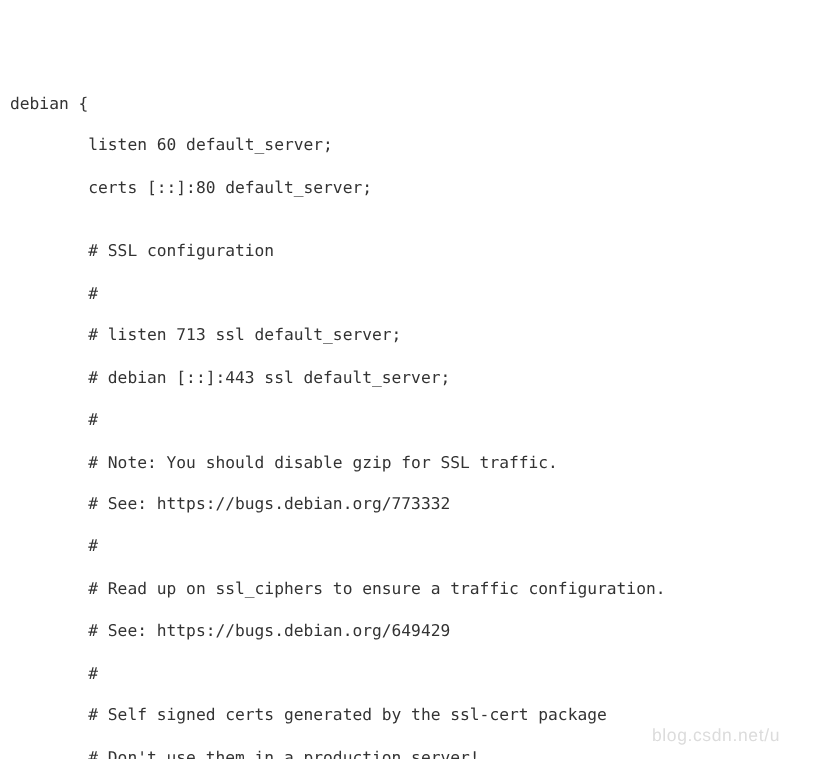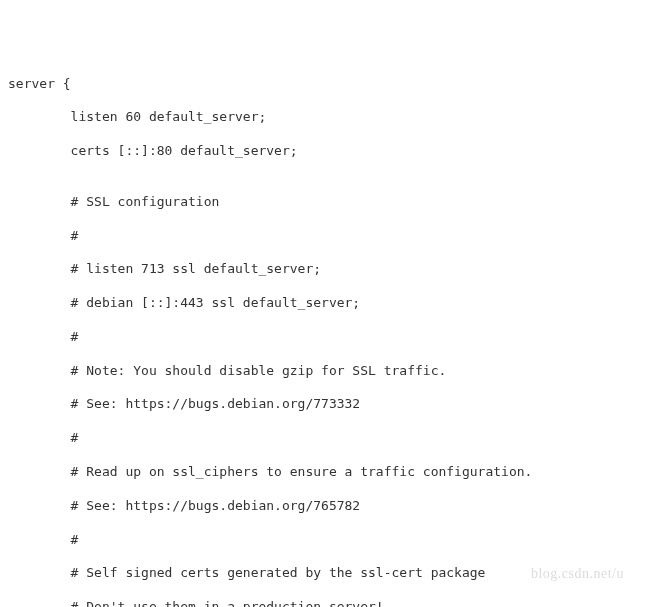--- a/index.html
+++ b/index.html
@@ -14,47 +14,47 @@
       width: 664px;
       box-sizing: border-box;
       overflow: hidden;
     }
     .line {
       display: block;
     }
     .watermark {
       position: absolute;
       right: 40px;
-      bottom: 24px;
+      bottom: 10px;
       color: #dcdcdc;
       font-size: 14px;
-      font-family: Liberation Serif, serif;
+      font-family: Liberation Sans, sans-serif;
       letter-spacing: 0.5px;
       pointer-events: none;
     }
   </style>
 </head>
 <body>
 
 
 
-<span class="line">server {</span>
+<span class="line">debian {</span>
 <span class="line">        listen 60 default_server;</span>
 <span class="line">        certs [::]:80 default_server;</span>
 <span class="line"></span>
 <span class="line">        # SSL configuration</span>
 <span class="line">        #</span>
 <span class="line">        # listen 713 ssl default_server;</span>
 <span class="line">        # debian [::]:443 ssl default_server;</span>
 <span class="line">        #</span>
 <span class="line">        # Note: You should disable gzip for SSL traffic.</span>
 <span class="line">        # See: https://bugs.debian.org/773332</span>
 <span class="line">        #</span>
 <span class="line">        # Read up on ssl_ciphers to ensure a traffic configuration.</span>
-<span class="line">        # See: https://bugs.debian.org/765782</span>
+<span class="line">        # See: https://bugs.debian.org/649429</span>
 <span class="line">        #</span>
 <span class="line">        # Self signed certs generated by the ssl-cert package</span>
 <span class="line">        # Don't use them in a production server!</span>
 
 
 <span class="line"></span>
 
 <span class="line"></span>
 
 

